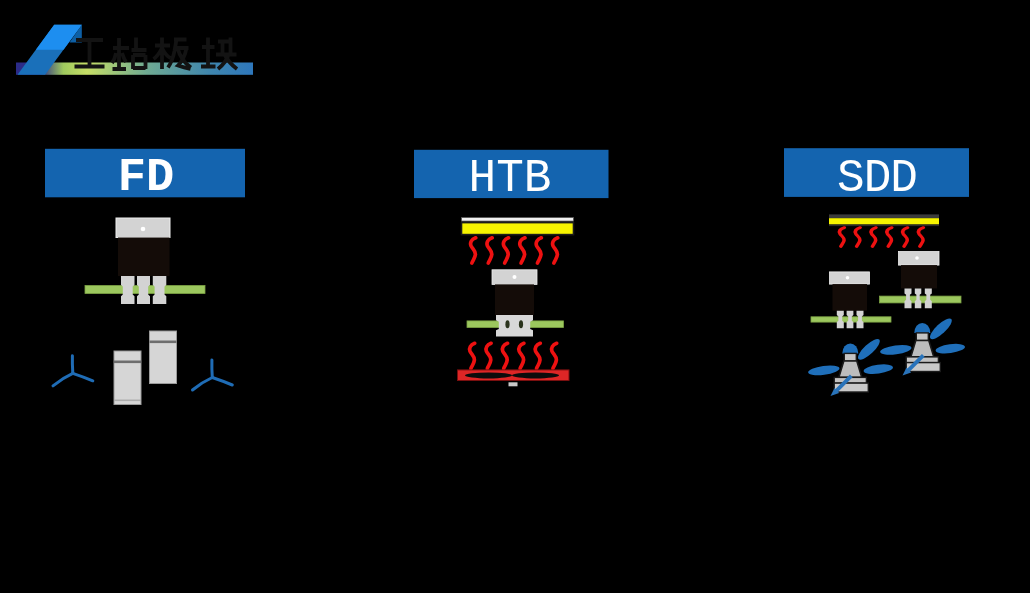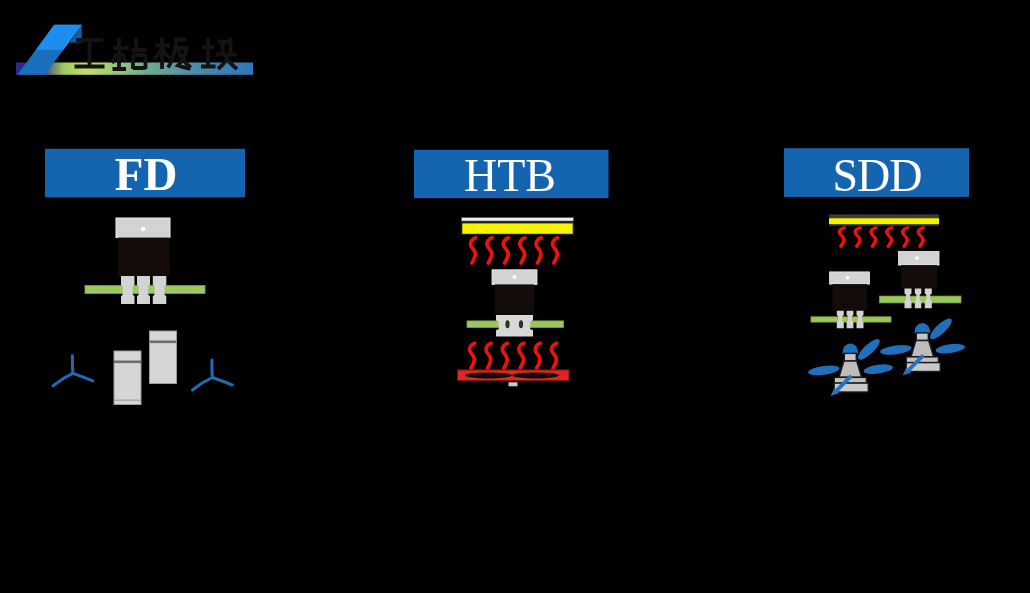--- a/index.html
+++ b/index.html
@@ -1,16 +1,16 @@
 <!DOCTYPE html>
 <html><head>
 <meta charset="utf-8">
 <style>
 html,body{margin:0;padding:0;background:#000;}
-#page{position:relative;width:969px;height:593px;background:#000;overflow:hidden;font-family:Liberation Serif, serif;}
+#page{position:relative;width:969px;height:593px;background:#000;overflow:hidden;font-family:Liberation Mono, monospace;}
 svg{display:block;}
 </style>
 </head>
 <body>
 <div id="page">
 <svg width="1030" height="593" viewBox="0 0 1030 593">
 <defs>
   <linearGradient id="barGrad" x1="0" y1="0" x2="1" y2="0">
     <stop offset="0" stop-color="#2b2b88"></stop>
     <stop offset="0.10" stop-color="#2b2b88"></stop>

